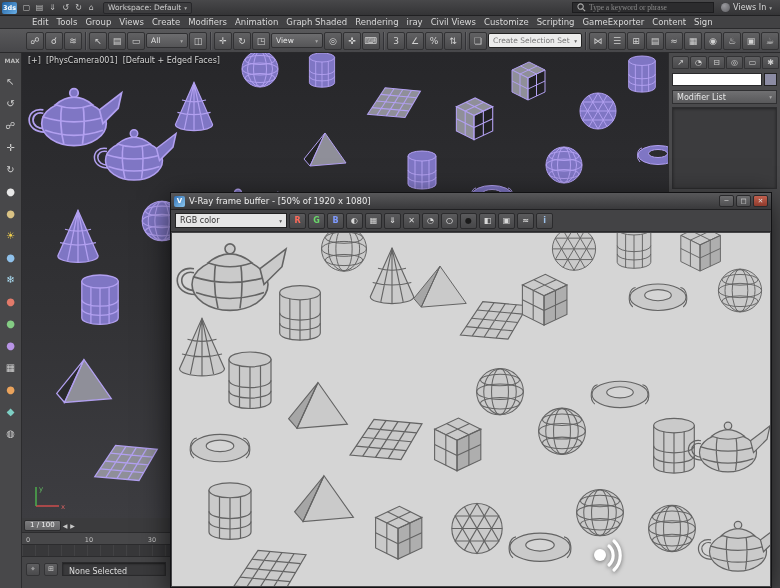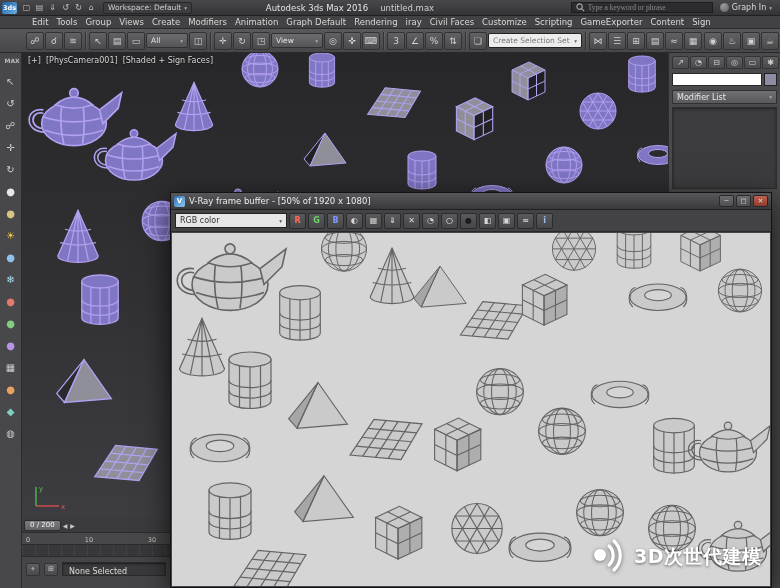--- a/index.html
+++ b/index.html
@@ -153,52 +153,49 @@
 
   <div class="titlebar">
     <span class="max-logo">3ds</span>
     <span class="flat">
       
     <span class="qa-icon">▢</span><span class="qa-icon">▤</span><span class="qa-icon">⇓</span><span class="qa-icon">↺</span><span class="qa-icon">↻</span><span class="qa-icon">⌂</span></span>
     <span class="ws-dropdown">
       <span>Workspace: Default</span>
       <span class="caret">▾</span>
     </span>
-    <span class="tb-center">
-      <span>Autodesk 3ds Max 2016</span><span class="doc">untitled.max</span>
-    </span>
     <span class="tb-right">
       <span class="search">
         <svg width="9" height="9" viewBox="0 0 10 10">
             <circle cx="4" cy="4" r="3" fill="none" stroke="#aaa" stroke-width="1.2"></circle>
             <line x1="6.2" y1="6.2" x2="9" y2="9" stroke="#aaa" stroke-width="1.2"></line>
           </svg>
         <input placeholder="Type a keyword or phrase" style="">
       </span>
       <span class="signin">
         <span class="avatar"></span>
-        <span>Graph In</span>
+        <span>Views In</span>
         <span class="caret">▾</span>
       </span>
     </span>
   </div>
 
   <div class="menubar">
 
   <span class="menu-item">Edit</span>
       <span class="menu-item">Tools</span>
       <span class="menu-item">Group</span>
       <span class="menu-item">Views</span>
       <span class="menu-item">Create</span>
       <span class="menu-item">Modifiers</span>
       <span class="menu-item">Animation</span>
-      <span class="menu-item">Graph Default</span>
+      <span class="menu-item">Graph Shaded</span>
       <span class="menu-item">Rendering</span>
       <span class="menu-item">iray</span>
-      <span class="menu-item">Civil Faces</span>
+      <span class="menu-item">Civil Views</span>
       <span class="menu-item">Customize</span>
       <span class="menu-item">Scripting</span>
       <span class="menu-item">GameExporter</span>
       <span class="menu-item">Content</span>
       <span class="menu-item">Sign</span>
     </div>
 
   <div class="main-toolbar">
     <span class="flat"><span class="tbtn">☍</span><span class="tbtn">☌</span><span class="tbtn">≋</span></span>
     <span class="sep"></span>
@@ -258,21 +255,21 @@
         <use href="#sym-cone" xlink:href="#sym-cone" transform="translate(258,234) scale(1.2)" class="mat-p"></use>
         <use href="#sym-sphere" xlink:href="#sym-sphere" transform="translate(332,186) scale(1.1)" class="mat-p"></use>
         <use href="#sym-pyramid" xlink:href="#sym-pyramid" transform="translate(62,330) scale(1.3)"></use>
         <use href="#sym-plane" xlink:href="#sym-plane" transform="translate(104,408) scale(1.3)"></use>
         <use href="#sym-cylinder" xlink:href="#sym-cylinder" transform="translate(400,118) scale(1)" class="mat-p"></use>
         <use href="#sym-torus" xlink:href="#sym-torus" transform="translate(470,140) scale(1)" class="mat-p"></use>
       </svg>
     <div class="vp-label">
       <span>[+]</span>
       <span>[PhysCamera001]</span>
-      <span>[Shaded + Sign Faces]</span>
+      <span>[Default + Edged Faces]</span>
     </div>
     <svg class="axis-gizmo" width="36" height="30" viewBox="0 0 36 30">
       <line x1="6" y1="24" x2="29" y2="24" stroke="#cc4c4c" stroke-width="1.5"></line>
       <line x1="6" y1="24" x2="6" y2="5" stroke="#4cae4c" stroke-width="1.5"></line>
       <text x="31" y="27" font-size="7" fill="#d06060">x</text>
       <text x="9" y="9" font-size="7" fill="#62b862">y</text>
     </svg>
   </div>
 
   <div class="command-panel">
@@ -288,21 +285,21 @@
       <span class="caret">▾</span>
     </div>
     <div class="cp-stack"></div>
     <div class="cp-stackbtns">
       <span class="flat"><span class="cp-sbtn">▼</span><span class="cp-sbtn">◉</span><span class="cp-sbtn">≡</span><span class="cp-sbtn">✕</span><span class="cp-sbtn">▦</span></span>
     </div>
   </div>
 
   <div class="bottom-strip">
     <div class="tl-slider">
-      <span class="tl-handle">0 / 200</span>
+      <span class="tl-handle">1 / 100</span>
       <span class="tl-arrow">◀</span>
       <span class="tl-arrow">▶</span>
     </div>
     <div class="tl-ruler">
 
     <span>0</span>
         <span>10</span>
         <span>30</span>
         <span>30</span>
         <span>40</span>
@@ -376,16 +373,15 @@
         </svg>
     </div>
   </div>
 
   <div class="watermark">
     <svg class="wm-icon" width="38" height="38" viewBox="0 0 38 38">
       <circle cx="12" cy="17" r="6" fill="#fff"></circle>
       <path d="M21,8 a13,13 0 0 1 0,19" fill="none" stroke="#fff" stroke-width="3.2" stroke-linecap="round"></path>
       <path d="M26,3 a20,20 0 0 1 0,29" fill="none" stroke="#fff" stroke-width="3.2" stroke-linecap="round"></path>
     </svg>
-    <span class="wm-text">3D次世代建模</span>
   </div>
 
 </div>
 
 </body></html>

